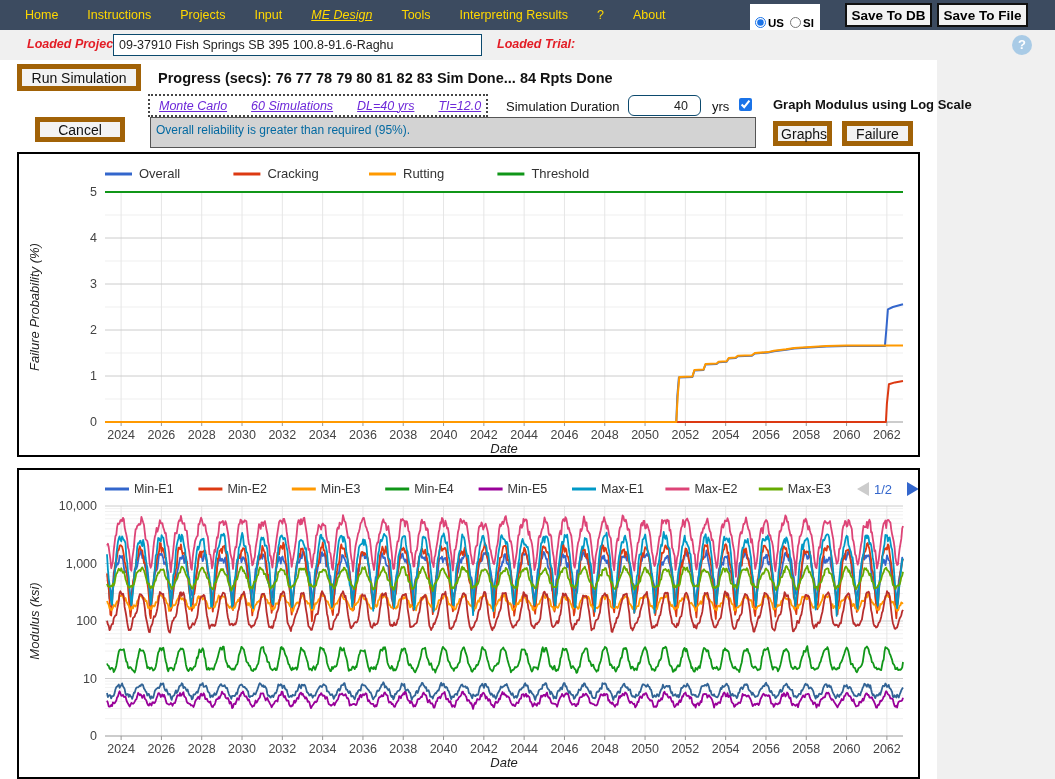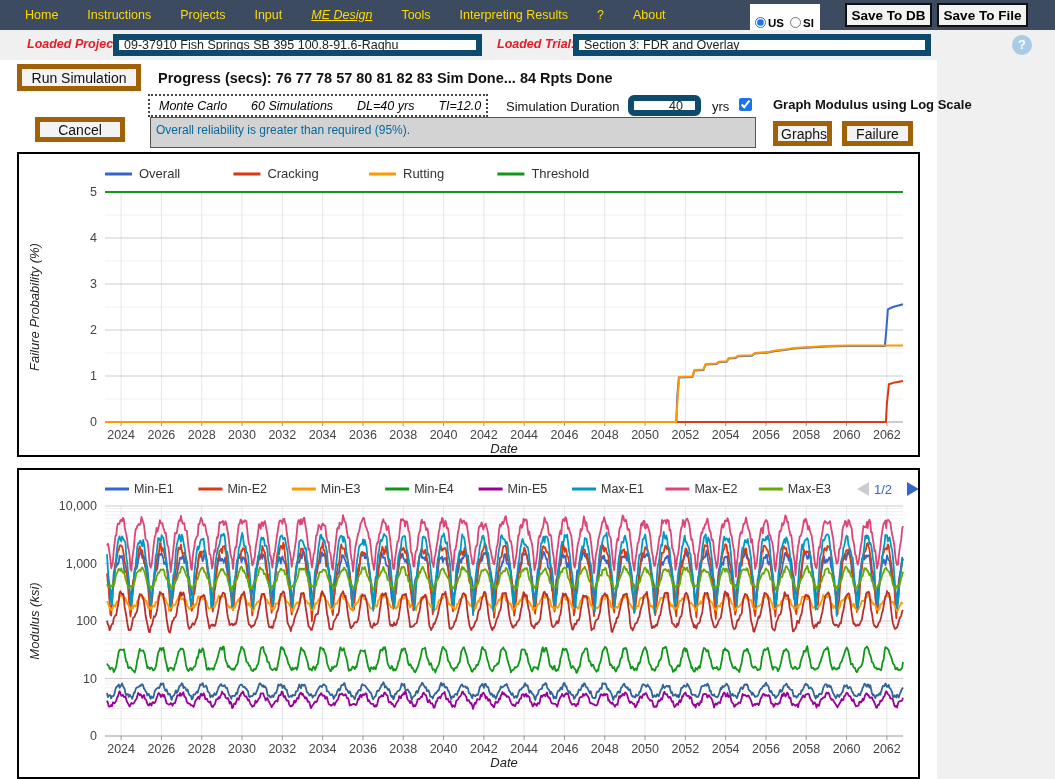--- a/index.html
+++ b/index.html
@@ -15,32 +15,32 @@
   #units-box { left:750px; top:4px; width:70px; height:37px; background:#fff; display:flex; align-items:center; gap:6px; padding:0 5px; }
   #units-box label { font-size:11.5px; font-weight:700; display:flex; align-items:center; gap:2px; }
   input[type=radio] { width:11px; height:11px; accent-color:#1a73e8; margin:0; }
   .top-btn { background:#f2f2f2; border:2px solid #111; font-weight:700; font-size:13.5px; height:24px; font-family:"Liberation Sans", sans-serif; cursor:pointer; }
   #save-db { left:845px; top:3px; width:87px; }
   #save-file { left:937px; top:3px; width:91px; }
 
   
   #project-row { left:0; top:30px; width:1055px; height:30px; background:#f0f0f0; }
   .red-label { color:#e31c25; font-size:12.5px; font-weight:700; font-style:italic; }
-  .text-input { background:#fff; border:6px solid #0c4a6e; font-size:12.5px; padding:2px 5px; font-family:"Liberation Sans", sans-serif; color:#222; }
+  .text-input { background:#fff; border:1px solid #0c4a6e; font-size:12.5px; padding:2px 5px; font-family:"Liberation Sans", sans-serif; color:#222; }
   #help-icon { left:1012px; top:35px; width:20px; height:20px; border-radius:50%; background:#a9cbe6; color:#fff; font-weight:700; font-size:13px; text-align:center; line-height:20px; cursor:pointer; }
 
   
   #work-area { left:0; top:60px; width:937px; height:719px; background:#fff; }
 
   .btn { background:#f3f3f3; border:5px solid #a16207; font-size:14px; color:#111; font-family:"Liberation Sans", sans-serif; cursor:pointer; }
   #run-btn { left:17px; top:64px; width:124px; height:27px; }
   #progress { left:158px; top:70px; font-size:14.5px; font-weight:700; color:#111; white-space:nowrap; }
 
   #mc-box { left:148px; top:94px; width:340px; height:23px; border:2px dotted #444; display:flex; align-items:center; gap:24px; padding:0 9px; background:#fff; }
-  .mc-item { font-size:12.5px; font-style:italic; color:#000000; white-space:nowrap; }
+  .mc-item { font-size:12.5px; font-style:italic; color:#6d28d9; white-space:nowrap;text-decoration:underline; }
   #dur-label { left:506px; top:99px; font-size:13px; color:#111; }
   #dur-input { left:628px; top:95px; width:73px; height:21px; text-align:right; padding-right:12px;border-radius:6px; }
   #dur-units { left:712px; top:99px; font-size:13px; color:#111; }
   #logscale-wrap { left:739px; top:97px; display:flex; align-items:center; gap:21px; }
   #logscale-wrap input { width:13px; height:13px; accent-color:#1a73e8; margin:0; }
   #logscale-label { font-size:13px; font-weight:600; color:#111; }
 
   #cancel-btn { left:35px; top:117px; width:90px; height:25px; }
   #status-box { left:150px; top:117px; width:606px; height:31px; background:#d3d3d3; border:1px solid #555; padding:2px 5px; }
   #status-text { font-size:12px; color:#0369a1; }
@@ -81,28 +81,27 @@
       </label>
     </div>
     <button id="save-db" class="abs top-btn">Save To DB</button>
     <button id="save-file" class="abs top-btn">Save To File</button>
   </div>
 
   <div id="project-row" class="abs">
     <span class="red-label abs" style="left:27px; top:7px;">Loaded Project:</span>
     <input class="text-input abs" style="left: 113px; top: 4px; width: 369px; height: 22px;" value="09-37910 Fish Springs SB 395 100.8-91.6-Raghu">
     <span class="red-label abs" style="left:497px; top:7px;">Loaded Trial:</span>
-    <input class="text-input abs" style="left: 573px; top: 4px; width: 358px; height: 22px;" value="Section 3: FDR and Overlay">
   </div>
   <div id="help-icon" class="abs">?</div>
 
   <div id="work-area" class="abs"></div>
 
   <button id="run-btn" class="abs btn">Run Simulation</button>
-  <span id="progress" class="abs">Progress (secs): 76 77 78 57 80 81 82 83 Sim Done... 84 Rpts Done</span>
+  <span id="progress" class="abs">Progress (secs): 76 77 78 79 80 81 82 83 Sim Done... 84 Rpts Done</span>
 
   <div id="mc-box" class="abs">
     <span class="mc-item">Monte Carlo</span>
     <span class="mc-item">60 Simulations</span>
     <span class="mc-item">DL=40 yrs</span>
     <span class="mc-item">TI=12.0</span>
   </div>
   <span id="dur-label" class="abs">Simulation Duration</span>
   <input id="dur-input" class="abs text-input" value="40" style="">
   <span id="dur-units" class="abs">yrs</span>

